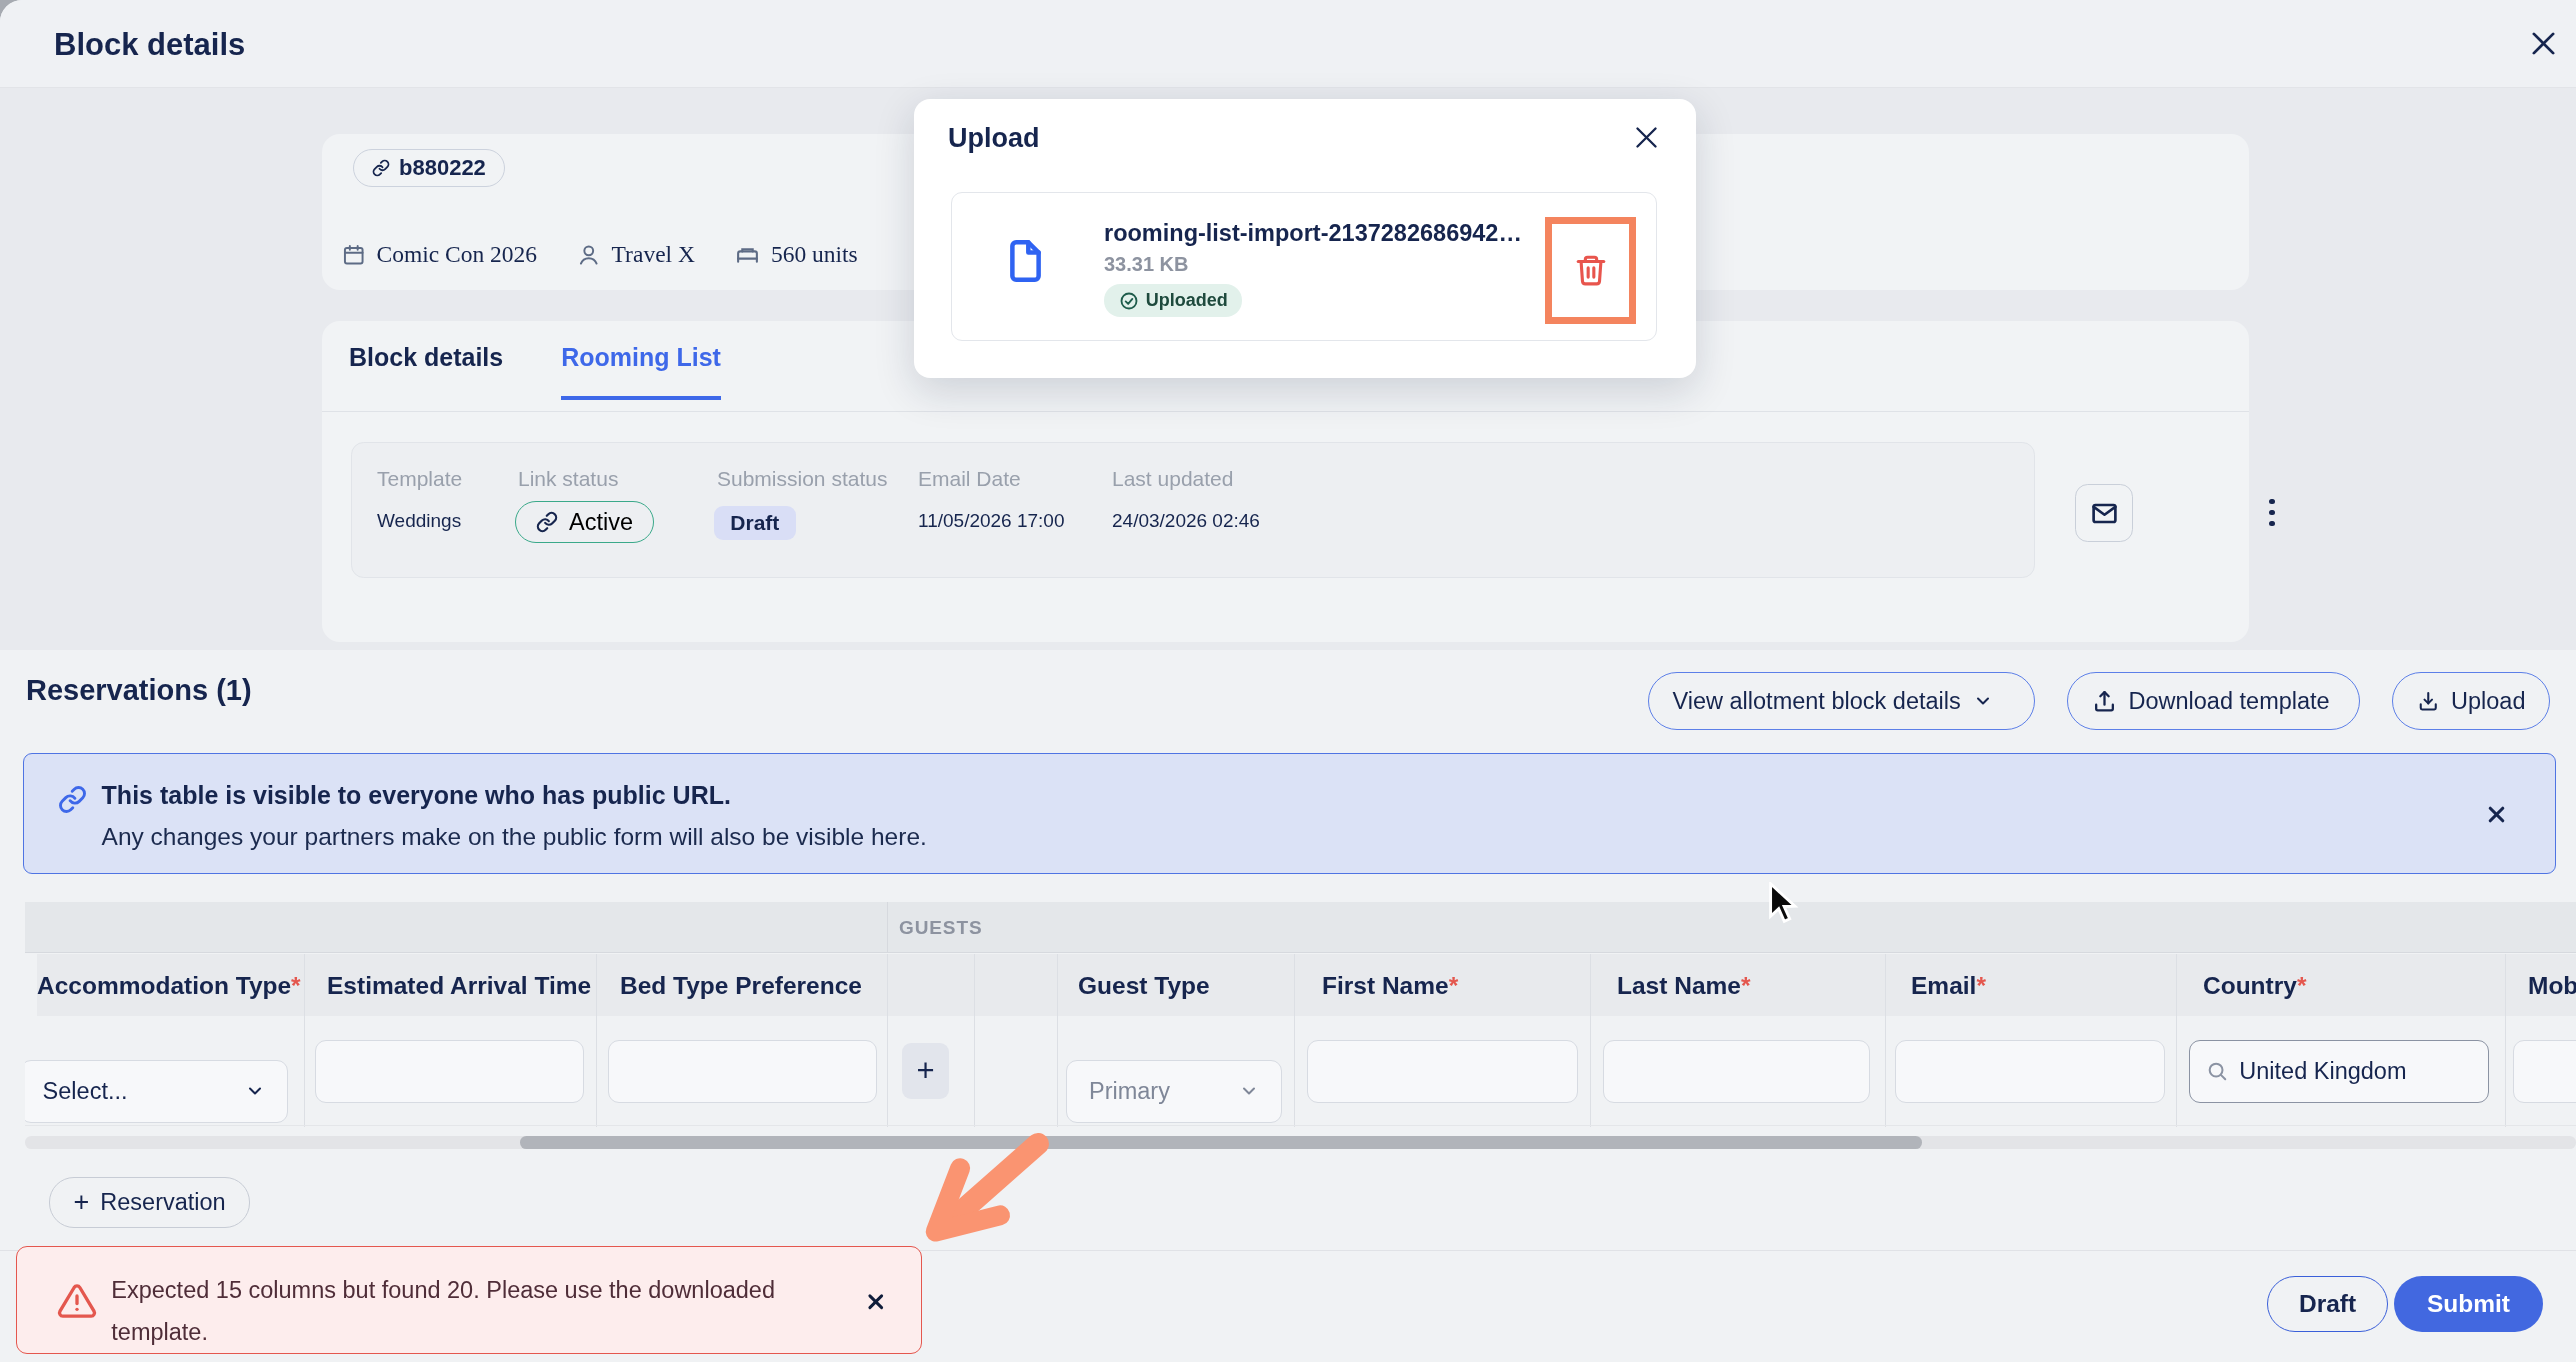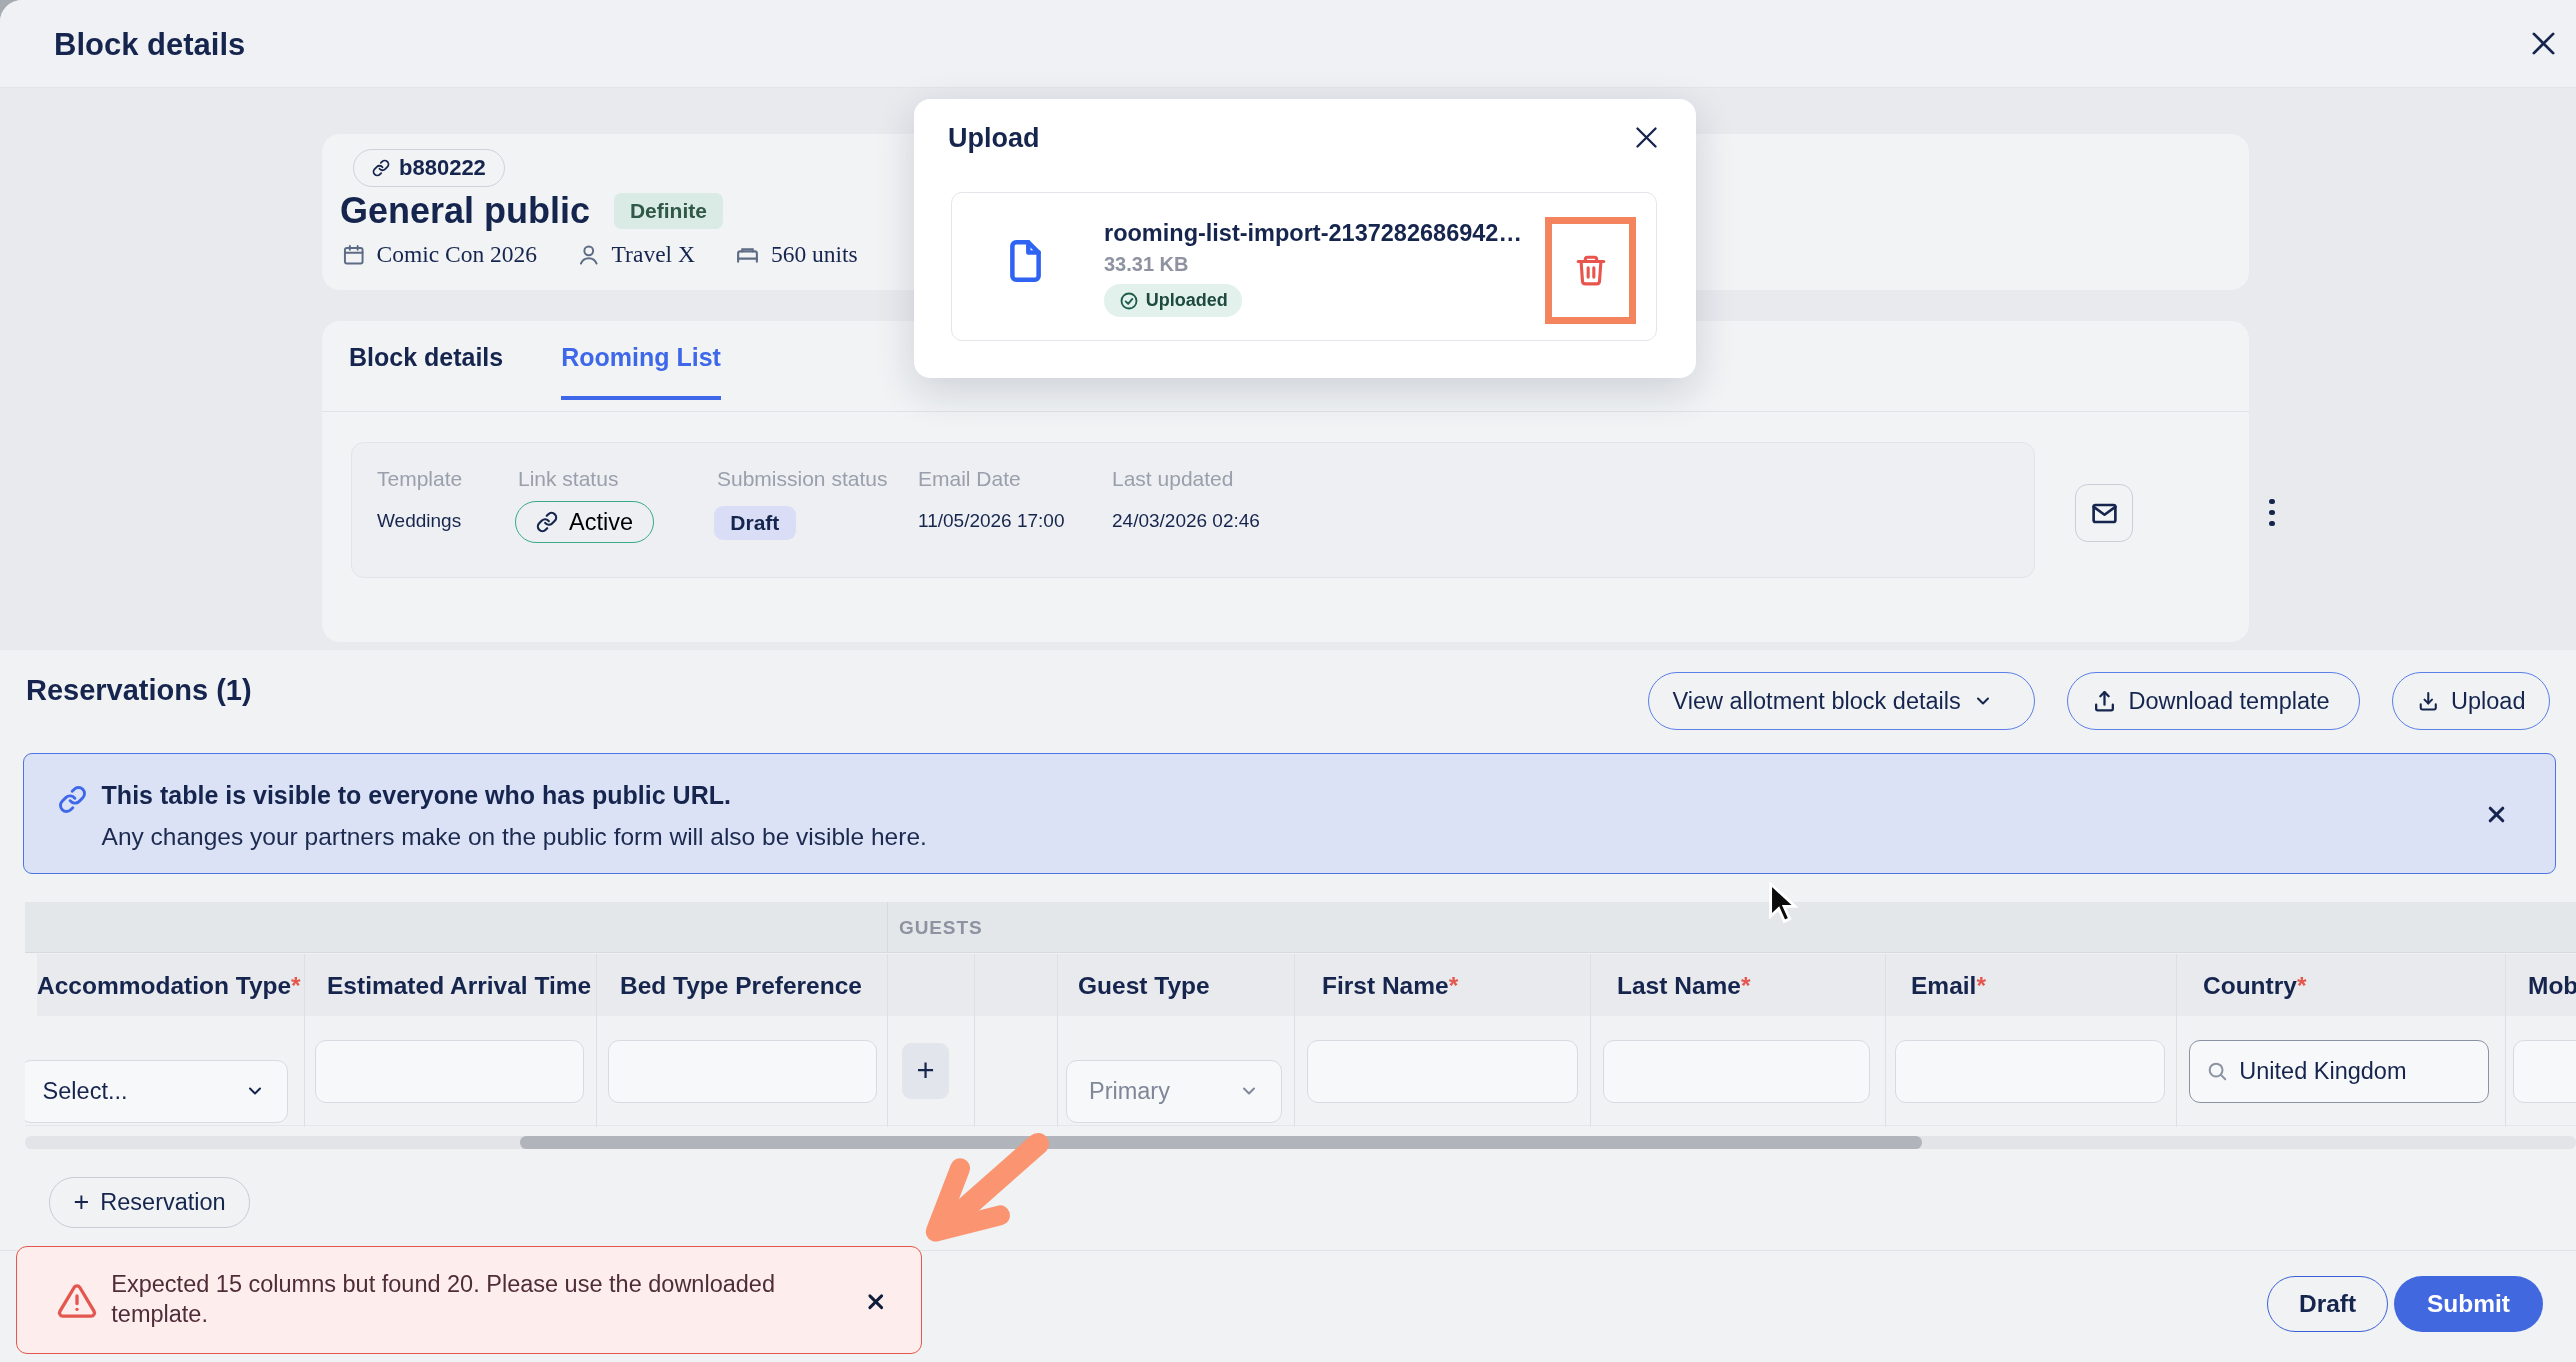--- a/index.html
+++ b/index.html
@@ -89,21 +89,21 @@
   .hscroll-track{ position:absolute; left:25px; top:1136px; width:2551px; height:12.7px; background:#e3e4e7; border-radius:6.3px; }
   .hscroll-thumb{ position:absolute; left:495px; top:0; width:1402px; height:12.7px; background:#b1b4ba; border-radius:6.3px; cursor:grab; }
 
   .add-res-btn{ position:absolute; left:49px; top:1177px; height:51px; border:1.8px solid #c7ccd5; border-radius:25px; background:transparent; display:flex; align-items:center; gap:11px; padding:0 23.5px; font-size:23.5px; color:#16254e; cursor:pointer; font-family:inherit; }
   .add-res-btn .plus{ font-size:27px; line-height:1; }
 
   .footer-line{ position:absolute; left:0; top:1250px; width:2576px; height:0.9px; background:#e0e2e6; }
 
   .toast{ position:absolute; left:16.3px; top:1246px; width:906px; height:108px; background:#fdeded; border:1.8px solid #e4574e; border-radius:11px; z-index:15; }
   .toast-icon{ position:absolute; left:40px; top:34px; }
-  .toast-text{ position:absolute; left:94px; top:22px; width:688px; font-size:23.5px; line-height:30px; color:#4f2d38; }
+  .toast-text{ position:absolute; left:94px; top:22px; width:688px; font-size:23.5px; line-height:42px; color:#4f2d38; }
   .toast-close{ position:absolute; left:842px; top:38px; width:33px; height:33px; display:flex; align-items:center; justify-content:center; font-size:23.5px; font-weight:bold; color:#101d3a; cursor:pointer; }
 
   .draft-btn{ position:absolute; left:2267px; top:1276px; height:56px; padding:0 31px; border:1.8px solid #3a5fd9; border-radius:28px; background:transparent; font-size:24.5px; font-weight:600; color:#16254e; cursor:pointer; font-family:inherit; }
   .submit-btn{ position:absolute; left:2394px; top:1276px; height:56px; padding:0 33px; border:none; border-radius:28px; background:#4268e0; font-size:24.5px; font-weight:600; color:#ffffff; cursor:pointer; font-family:inherit; }
 
   .annot-arrow{ position:absolute; left:0; top:0; z-index:40; pointer-events:none; }
   .cursor{ position:absolute; left:1767px; top:882px; z-index:50; pointer-events:none; }
 
   svg.ic{ display:block; }
 </style>
@@ -124,24 +124,20 @@
 
   <section class="band">
 
     <div class="card header-card">
       <div class="id-badge">
         <svg class="ic" width="18" height="18" viewBox="0 0 24 24" fill="none" stroke="#16254e" stroke-width="2.4" stroke-linecap="round" stroke-linejoin="round">
             <path d="M10 13a5 5 0 0 0 7.54.54l3-3a5 5 0 0 0-7.07-7.07l-1.72 1.71"></path>
             <path d="M14 11a5 5 0 0 0-7.54-.54l-3 3a5 5 0 0 0 7.07 7.07l1.71-1.71"></path>
           </svg>
         <span>b880222</span>
-      </div>
-      <div class="block-title-row">
-        <span class="block-title">General public</span>
-        <span class="definite-badge">Definite</span>
       </div>
       <div class="meta-row">
         <span class="meta-item">
           <svg class="ic" width="23.5" height="23.5" viewBox="0 0 24 24" fill="none" stroke-width="2" stroke-linecap="round">
               <rect x="3" y="5" width="18" height="16" rx="2"></rect>
               <line x1="3" y1="10" x2="21" y2="10"></line>
               <line x1="8" y1="3" x2="8" y2="7"></line>
               <line x1="16" y1="3" x2="16" y2="7"></line>
             </svg>
           <span>Comic Con 2026</span>

